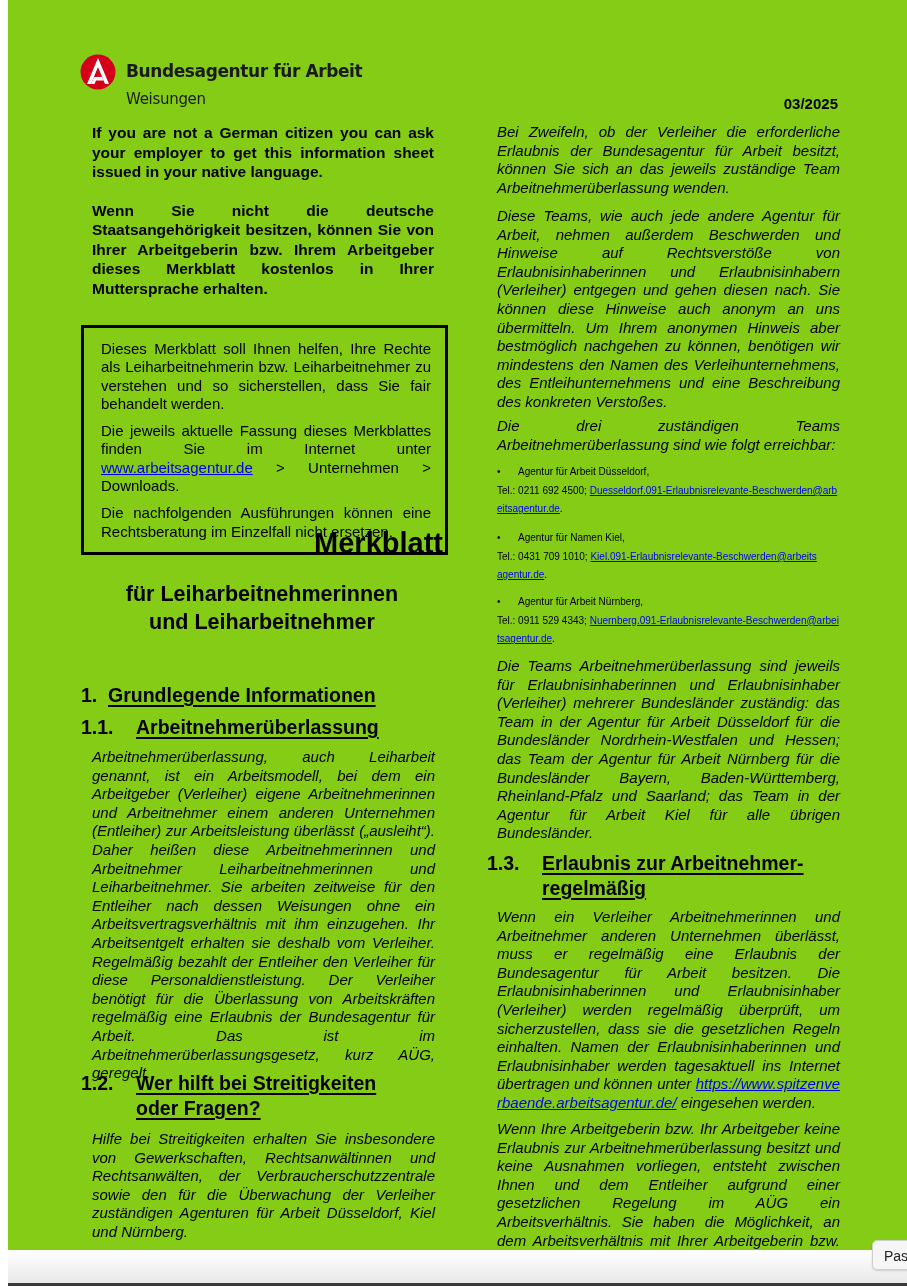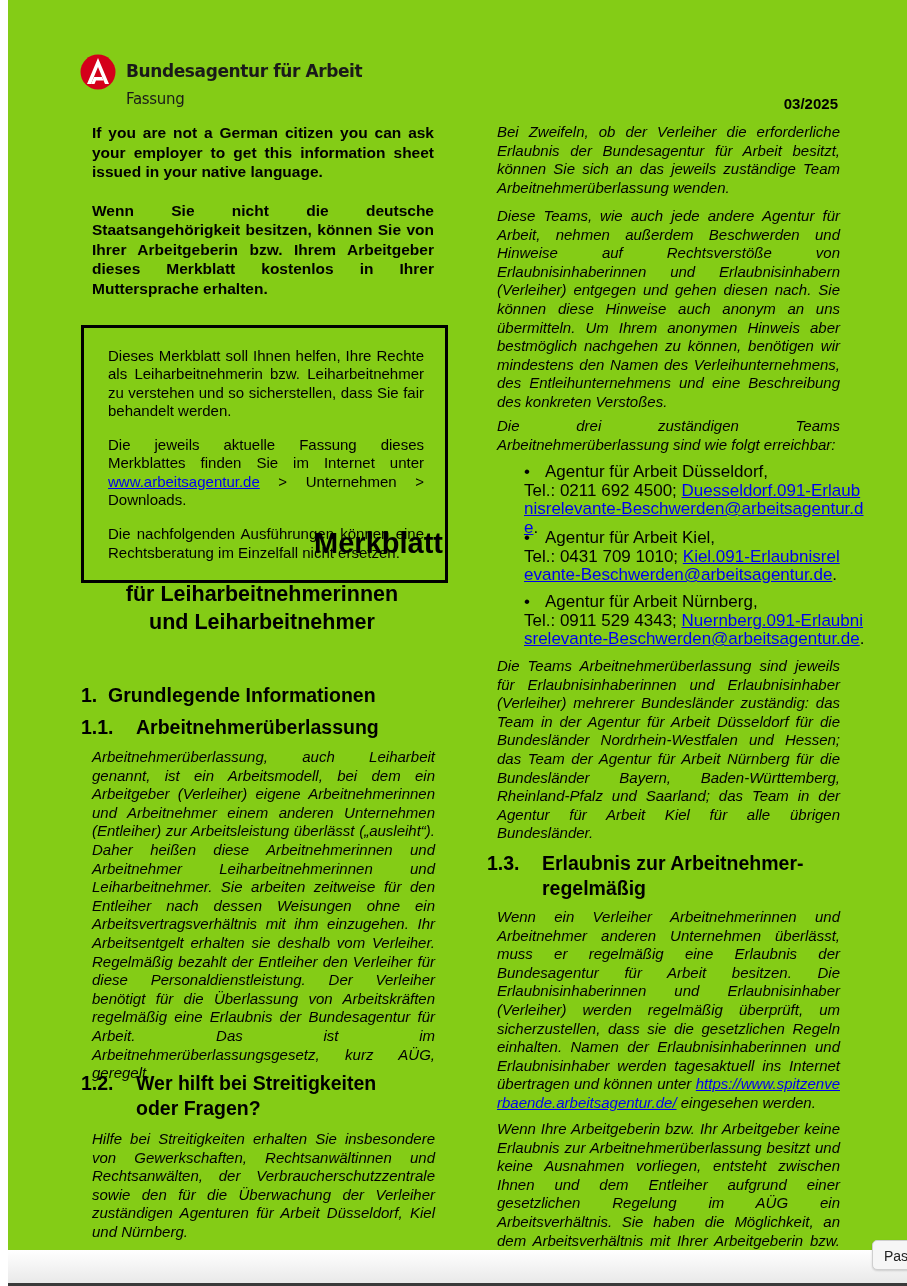--- a/index.html
+++ b/index.html
@@ -12,53 +12,53 @@
   .logo-mark { width:36px; height:36px; }
   .logo-text { margin-left:10px; margin-top:6px; }
   .logo-name { font-family:"DejaVu Sans", sans-serif; font-weight:bold; font-size:17px; letter-spacing:-0.4px; color:#1a1a1a; line-height:22px; }
   .logo-sub { font-family:"DejaVu Sans", sans-serif; font-size:15px; color:#1a1a1a; margin-top:8px; letter-spacing:-0.3px; }
   .date { position:absolute; left:740px; top:95px; width:90px; text-align:right; font-weight:bold; font-size:15px; }
 
   .notice { position:absolute; left:84px; top:123px; width:342px; font-weight:bold; font-size:15.5px; line-height:19.5px; text-align:justify; }
   .notice p { margin:0 0 19px 0; }
 
   .box { position:absolute; left:73px; top:325px; width:348px; border:3px solid #000; padding:3px 5px 2px 8px; font-size:15px; line-height:18.3px; text-align:justify; }
-  .box p { margin:16px; }
+  .box p { margin:9px; }
   a.link { color:#0000ee; text-decoration:underline; }
 
   .title { position:absolute; left:73px; top:527px; width:362px; text-align:right; font-weight:bold; font-size:29px; }
   .subtitle { position:absolute; left:73px; top:580px; width:362px; text-align:center; font-weight:bold; font-size:21.5px; line-height:28px; }
 
   .h1 { position:absolute; font-weight:bold; font-size:19.5px; line-height:25px; }
   .h1 .num { display:inline-block; }
-  .h1 .txt { text-decoration-thickness:2px; text-underline-offset:3px; }
+  .h1 .txt { text-decoration:underline; text-decoration-thickness:2px; text-underline-offset:3px; }
 
   .para { position:absolute; font-size:15px; line-height:18.6px; text-align:justify; margin:0;font-style:italic; }
-  .bullet { position:absolute; font-size:17px; line-height:18.6px;margin-left:27px; }
+  .bullet { position:absolute; font-size:10px; line-height:18.6px; }
   .bullet .dot { display:inline-block; width:21px; }
 
   .bottom-bar { position:absolute; left:0; top:1250px; width:907px; height:33px;
     background:linear-gradient(#ffffff, #e9e9e9); }
   .bottom-line { position:absolute; left:0; top:1283px; width:907px; height:3px; background:#3a3a3a; }
   .tooltip { position:absolute; left:864px; top:1240px; width:60px; height:30px; border:1px solid #cfcfcf; border-radius:5px; background:#f6f6f6; box-shadow:0 1px 2px rgba(0,0,0,0.15); font-size:14px; padding:7px 0 0 11px; box-sizing:border-box; color:#222; overflow:hidden; white-space:nowrap; }
 </style>
 </head>
 <body>
 
 <div class="page">
 
   <div class="logo">
     <svg class="logo-mark" viewBox="0 0 36 36">
       <circle cx="18" cy="18" r="17.5" fill="#d4001a"></circle>
       <path d="M18 4 L7 30 L11 30 L18 13 L25 30 L29 30 Z" fill="#fff"></path>
       <path d="M11 30 L14 23 L22 23 L23.5 26.5 L16 26.5 L14.5 30 Z" fill="#fff"></path>
     </svg>
     <div class="logo-text">
       <div class="logo-name">Bundesagentur für Arbeit</div>
-      <div class="logo-sub">Fassung</div>
+      <div class="logo-sub">Weisungen</div>
     </div>
   </div>
 
   <div class="date">03/2025</div>
 
   <div class="notice">
     <p>If you are not a German citizen you can ask your employer to get this information sheet issued in your native language.</p>
     <p>Wenn Sie nicht die deutsche Staatsangehörigkeit besitzen, können Sie von Ihrer Arbeitgeberin bzw. Ihrem Arbeitgeber dieses Merkblatt kostenlos in Ihrer Muttersprache erhalten.</p>
   </div>
 
@@ -93,21 +93,21 @@
   <p class="para" style="left:489px; top:123px; width:343px;">Bei Zweifeln, ob der Verleiher die erforderliche Erlaubnis der Bundesagentur für Arbeit besitzt, können Sie sich an das jeweils zuständige Team Arbeitnehmerüberlassung wenden.</p>
   <p class="para" style="left:489px; top:207px; width:343px;">Diese Teams, wie auch jede andere Agentur für Arbeit, nehmen außerdem Beschwerden und Hinweise auf Rechtsverstöße von Erlaubnisinhaberinnen und Erlaubnisinhabern (Verleiher) entgegen und gehen diesen nach. Sie können diese Hinweise auch anonym an uns übermitteln. Um Ihrem anonymen Hinweis aber bestmöglich nachgehen zu können, benötigen wir mindestens den Namen des Verleihunternehmens, des Entleihunternehmens und eine Beschreibung des konkreten Verstoßes.</p>
   <p class="para" style="left:489px; top:417px; width:343px;">Die drei zuständigen Teams Arbeitnehmerüberlassung sind wie folgt erreichbar:</p>
 
   <div class="bullet" style="left:489px; top:463px; width:343px;">
     <div><span class="dot">•</span><span>Agentur für Arbeit Düsseldorf,</span></div>
     <div style="word-break:break-all;"><span>Tel.: 0211 692 4500; </span><a class="link">Duesseldorf.091-Erlaubnisrelevante-Beschwerden@arbeitsagentur.de</a>.</div>
   </div>
 
   <div class="bullet" style="left:489px; top:529px; width:343px;">
-    <div><span class="dot">•</span><span>Agentur für Arbeit Kiel,</span></div>
+    <div><span class="dot">•</span><span>Agentur für Namen Kiel,</span></div>
     <div style="word-break:break-all; width:320px;"><span>Tel.: 0431 709 1010; </span><a class="link">Kiel.091-Erlaubnisrelevante-Beschwerden@arbeitsagentur.de</a>.</div>
   </div>
 
   <div class="bullet" style="left:489px; top:593px; width:343px;">
     <div><span class="dot">•</span><span>Agentur für Arbeit Nürnberg,</span></div>
     <div style="word-break:break-all;"><span>Tel.: 0911 529 4343; </span><a class="link">Nuernberg.091-Erlaubnisrelevante-Beschwerden@arbeitsagentur.de</a>.</div>
   </div>
 
   <p class="para" style="left:489px; top:657px; width:343px;">Die Teams Arbeitnehmerüberlassung sind jeweils für Erlaubnisinhaberinnen und Erlaubnisinhaber (Verleiher) mehrerer Bundesländer zuständig: das Team in der Agentur für Arbeit Düsseldorf für die Bundesländer Nordrhein-Westfalen und Hessen; das Team der Agentur für Arbeit Nürnberg für die Bundesländer Bayern, Baden-Württemberg, Rheinland-Pfalz und Saarland; das Team in der Agentur für Arbeit Kiel für alle übrigen Bundesländer.</p>
 

